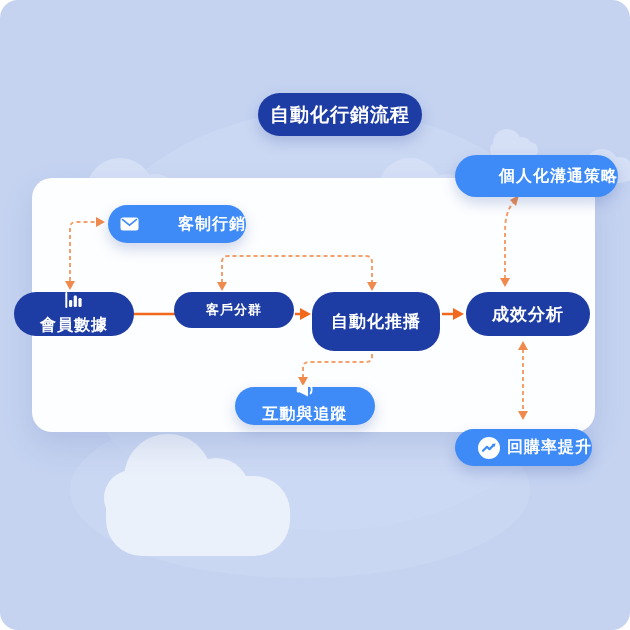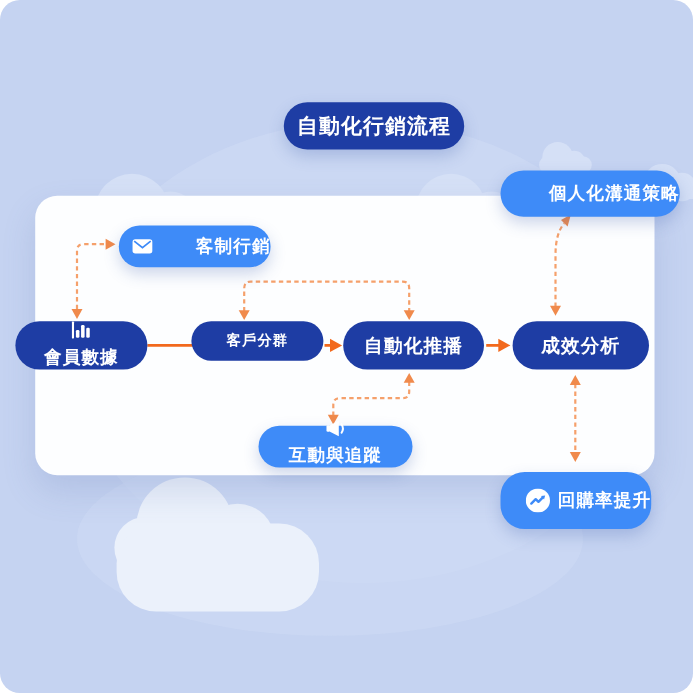--- a/index.html
+++ b/index.html
@@ -20,26 +20,26 @@
     white-space:nowrap;
   }
   .dark{background:#1E3DA4;font-family:Liberation Serif, serif;}
   .light{background:#3E8BF8;justify-content:flex-end;}
   .shadow-sm{box-shadow:0 6px 14px rgba(60,90,170,0.25);}
   .pill .ic{display:flex;align-items:center;}
   
   .p-title{left:258px;top:93px;width:164px;height:43px;border-radius:22px;font-size:19px;}
   .p-member{left:14px;top:292px;width:120px;height:44px;border-radius:22px;font-size:16px;flex-direction:column;}
   .p-segment{left:174px;top:292px;width:120px;height:36px;border-radius:22px;font-size:13px;}
-  .p-push{left:312px;top:292px;width:128px;height:44px;border-radius:22px;font-size:17px;}
+  .p-push{left:312px;top:292px;width:128px;height:59px;border-radius:22px;font-size:17px;}
   .p-analysis{left:466px;top:292px;width:124px;height:44px;border-radius:22px;font-size:17px;}
   .p-custom{left:108px;top:205px;width:138px;height:38px;border-radius:19px;font-size:16px;gap:39px;}
   .p-personal{left:455px;top:155px;width:163px;height:42px;border-radius:21px;font-size:16px;}
   .p-interact{left:235px;top:387px;width:140px;height:38px;border-radius:19px;font-size:16px;flex-direction:column;}
-  .p-repurchase{left:455px;top:429px;width:137px;height:52px;border-radius:22px;font-size:16px;}
+  .p-repurchase{left:455px;top:429px;width:137px;height:37px;border-radius:22px;font-size:16px;}
   .p-bottom{left:252px;top:492px;width:165px;height:45px;border-radius:23px;font-size:19px;}
 </style>
 </head>
 <body>
 
 <div class="canvas">
 
   <svg class="bg-decor" width="630" height="630">
     <ellipse cx="330" cy="320" rx="265" ry="210" fill="#D2DDF6" opacity="0.45"></ellipse>
     <ellipse cx="300" cy="490" rx="230" ry="88" fill="#CEDAF4" opacity="0.55"></ellipse>

